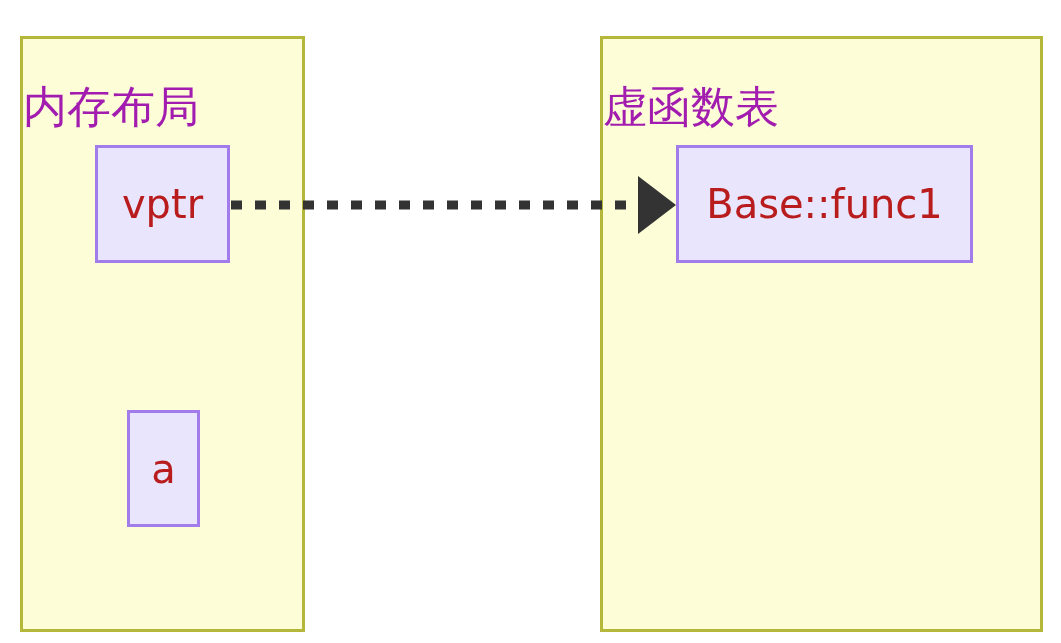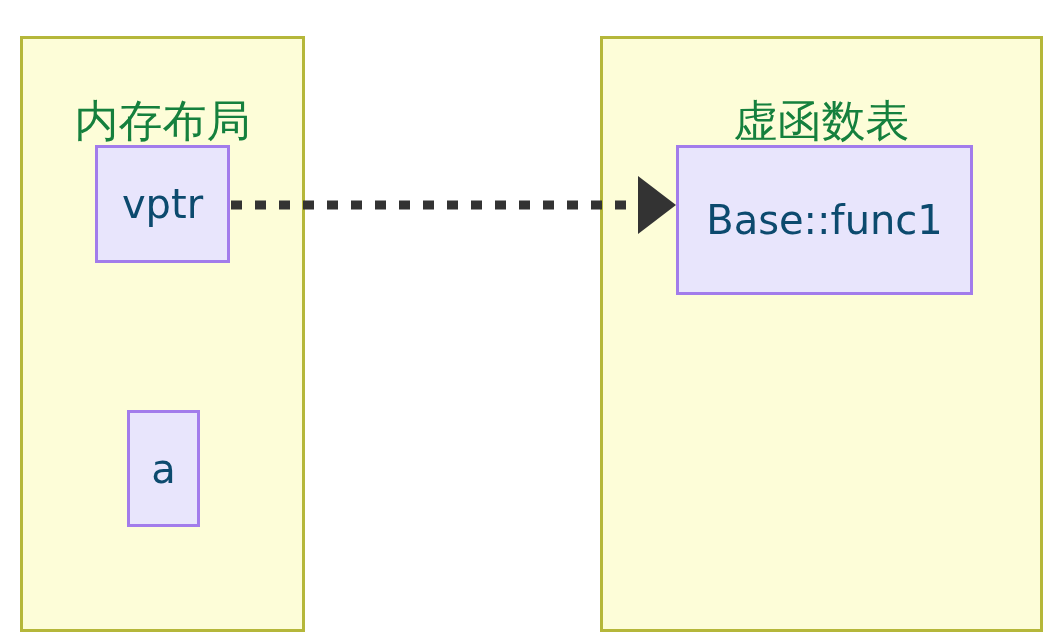--- a/index.html
+++ b/index.html
@@ -42,41 +42,39 @@
     top: 36px;
     width: 443px;
     height: 596px;
   }
 
   
   .group-title {
     position: absolute;
     left: 0;
     right: 0;
-    text-align: center;
-    color: #15803d;
+    color: #a21caf;
     font-size: 44px;
     line-height: 52px;
     letter-spacing: 0px;
     white-space: nowrap;
-    margin-top: 14px;
   }
   #memory-layout-title { top: 42px; }
   #vtable-title { top: 42px; }
 
   
   .slot-box {
     position: absolute;
     background: #e8e5fc;
     border: 3px solid #a27ceb;
     box-sizing: border-box;
     display: flex;
     align-items: center;
     justify-content: center;
-    color: #0c4a6e;
+    color: #b91c1c;
     font-size: 40px;
     line-height: 46px;
     white-space: nowrap;
   }
   
   #vptr-slot {
     left: 95px;
     top: 145px;
     width: 135px;
     height: 118px;
@@ -85,21 +83,21 @@
     left: 127px;
     top: 410px;
     width: 73px;
     height: 117px;
   }
   
   #vtable-entry-0 {
     left: 676px;
     top: 145px;
     width: 297px;
-    height: 150px;
+    height: 118px;
     text-align: right;
   }
   #vtable-entry-1 {
     left: 676px;
     top: 410px;
     width: 297px;
     height: 117px;
   }
 
   

